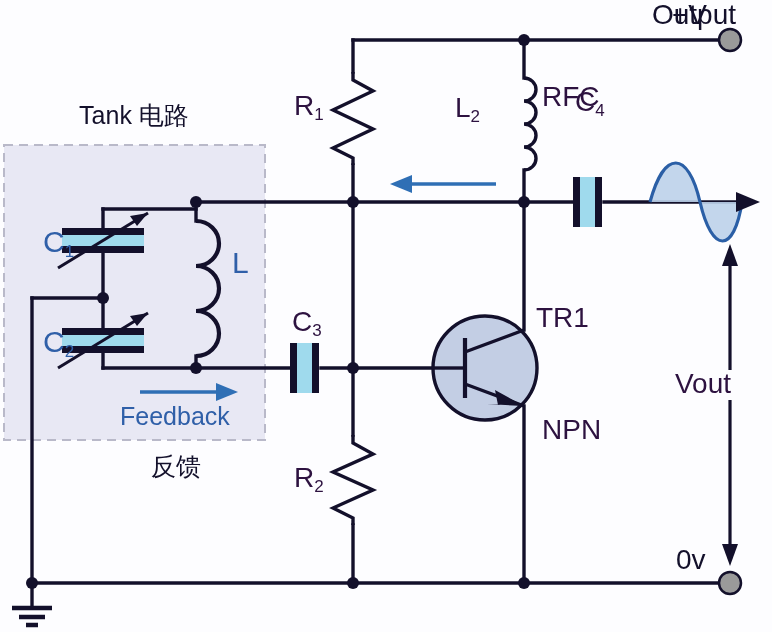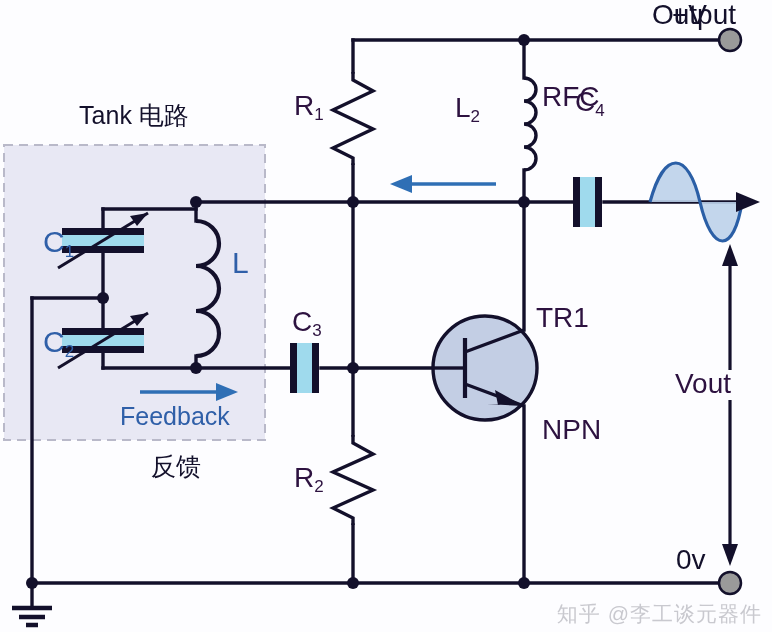--- a/index.html
+++ b/index.html
@@ -236,14 +236,13 @@
     <text class="lbl lbl-dark" x="672" y="17" font-size="28">+V</text>
 
     <text class="lbl lbl-dark" x="676" y="562" font-size="28">0v</text>
 
     <text class="lbl lbl-dark" x="694" y="17" font-size="28" text-anchor="middle">Output</text>
 
     <text class="lbl lbl-purple" x="703" y="386" font-size="28" text-anchor="middle">Vout</text>
 
   </svg>
 
-  <div class="wm">知乎 @李工谈元器件</div>
 </div>
 
 </body></html>

